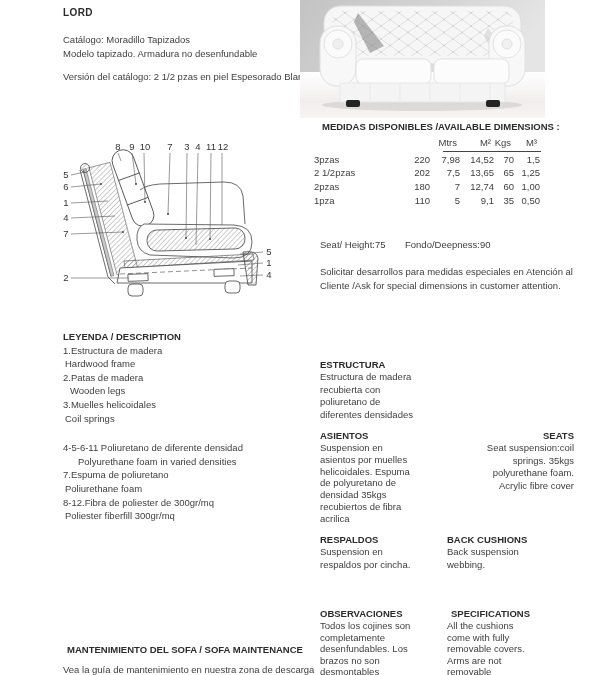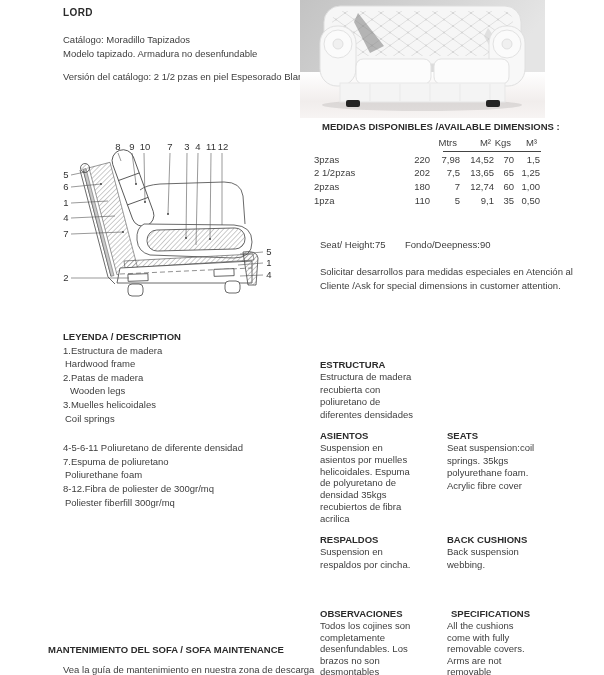--- a/index.html
+++ b/index.html
@@ -233,20 +233,21 @@
 
   <div id="legend" class="abs">
     <div class="t">LEYENDA / DESCRIPTION</div>
     <div>1.Estructura de madera</div>
     <div class="ind2">Hardwood frame</div>
     <div>2.Patas de madera</div>
     <div class="ind6">Wooden  legs</div>
     <div>3.Muelles helicoidales</div>
     <div class="ind2">Coil springs</div>
     <div class="gap">4-5-6-11 Poliuretano de diferente densidad</div>
+    <div class="ind14">Polyurethane foam in varied densities</div>
     <div>7.Espuma de poliuretano</div>
     <div class="ind2">Poliurethane foam</div>
     <div>8-12.Fibra de poliester de 300gr/mq</div>
     <div class="ind2">Poliester fiberfill 300gr/mq</div>
   </div>
 
   <div class="abs spec" style="left:320px;top:358px;">
     <div class="t">ESTRUCTURA</div>
     <div class="b">Estructura de madera
 recubierta con
@@ -257,21 +258,21 @@
   <div class="abs spec" style="left:320px;top:429px;">
     <div class="t">ASIENTOS</div>
     <div class="b" style="line-height:11.8px;">Suspension en
 asientos por muelles
 helicoidales. Espuma
 de polyuretano de
 densidad 35kgs
 recubiertos de fibra
 acrilica</div>
   </div>
-  <div class="abs spec" style="left:447px;top:429px;">
+  <div class="abs spec" style="left:447px;top:429px;text-align:right;">
     <div class="t">SEATS</div>
     <div class="b">Seat suspension:coil
 springs. 35kgs
 polyurethane foam.
 Acrylic fibre cover</div>
   </div>
 
   <div class="abs spec" style="left:320px;top:533px;">
     <div class="t">RESPALDOS</div>
     <div class="b">Suspension en
@@ -293,16 +294,16 @@
   </div>
   <div class="abs spec" style="left:447px;top:607px;">
     <div class="t indent4">SPECIFICATIONS</div>
     <div class="b" style="line-height:11.5px;">All the cushions
 come with fully
 removable covers.
 Arms are not
 removable</div>
   </div>
 
-  <div class="abs bold" style="left:48px;top:644px;">MANTENIMIENTO DEL SOFA / SOFA MAINTENANCE</div>
+  <div class="abs bold" style="left:67px;top:644px;">MANTENIMIENTO DEL SOFA / SOFA MAINTENANCE</div>
   <div class="abs" style="left:63px;top:664px;">Vea la guía de mantenimiento en nuestra zona de descarga</div>
 
 </div>
 
 </body></html>

